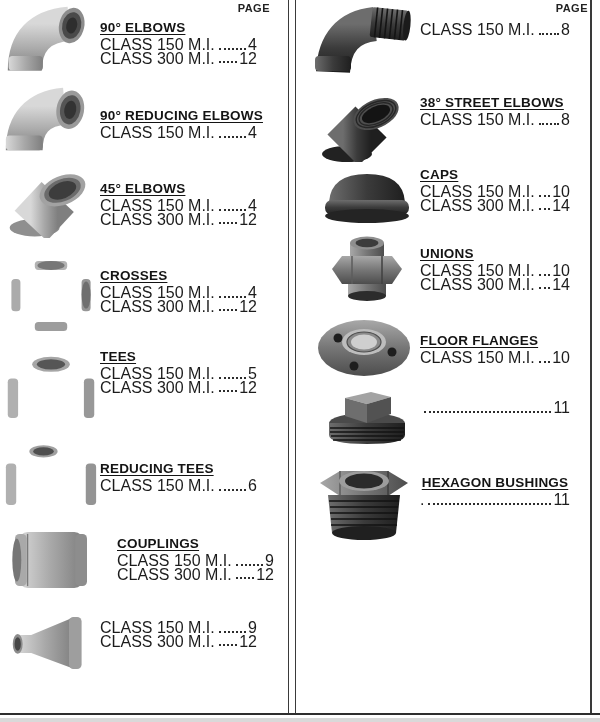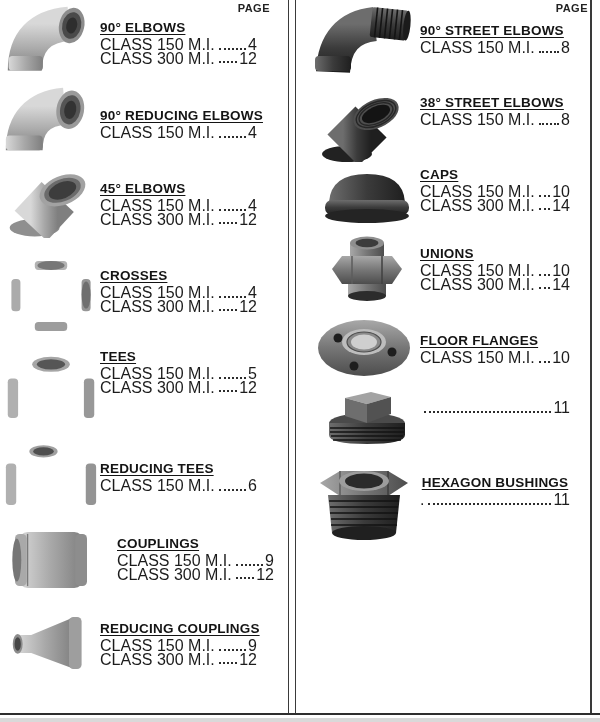--- a/index.html
+++ b/index.html
@@ -264,21 +264,20 @@
 
   <div class="fig" id="l8f">
     <svg viewBox="0 0 100 74" preserveAspectRatio="xMidYMid meet">
       <polygon points="12,28 28,28 76,8 76,66 28,48 12,48" fill="url(#glh)"></polygon>
       <rect x="70" y="8" width="14" height="58" rx="5" fill="#9e9e9e"></rect>
       <ellipse cx="13" cy="38" rx="5.5" ry="11" fill="#8b8b8b"></ellipse>
       <ellipse cx="13" cy="38" rx="3.5" ry="7.5" fill="#474747"></ellipse>
     </svg>
   </div>
   <div class="txt" id="l8t">
-    <div class="title">REDUCING COUPLINGS</div>
     <div class="entry">
       <span class="lbl">CLASS 150 M.I.</span>
       <span class="dots"></span>
       <span class="pg">9</span>
     </div>
     <div class="entry">
       <span class="lbl">CLASS 300 M.I.</span>
       <span class="dots"></span>
       <span class="pg">12</span>
     </div>
@@ -300,21 +299,20 @@
           <line x1="73" y1="7" x2="73" y2="37"></line>
             <line x1="78" y1="7" x2="78" y2="37"></line>
           <line x1="83" y1="7" x2="83" y2="37"></line>
             <line x1="88" y1="7" x2="88" y2="37"></line>
         </g>
         <ellipse cx="94" cy="22" rx="3.5" ry="15" fill="#1b1b1b"></ellipse>
       </g>
     </svg>
   </div>
   <div class="txt" id="r1t">
-    <div class="title">90° STREET ELBOWS</div>
     <div class="entry">
       <span class="lbl">CLASS 150 M.I.</span>
       <span class="dots"></span>
       <span class="pg">8</span>
     </div>
   </div>
 
   <div class="fig" id="r2f">
     <svg viewBox="0 0 100 80" preserveAspectRatio="xMidYMid meet">
       <ellipse cx="32" cy="72" rx="25" ry="8" fill="#222222"></ellipse>

